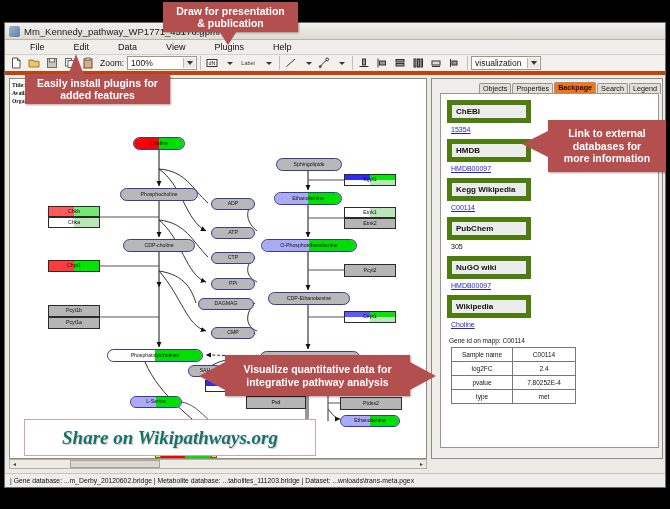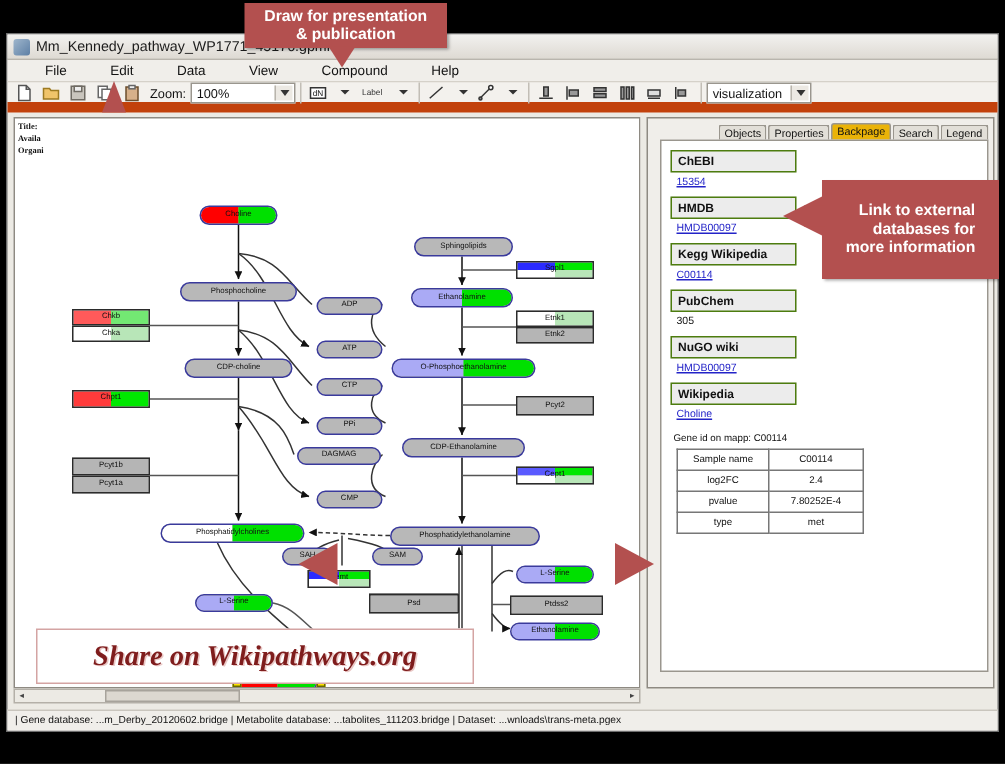--- a/index.html
+++ b/index.html
@@ -14,21 +14,21 @@
             display:flex;align-items:center;box-sizing:border-box;padding-left:4px;}
   .titlebar .ico{width:11px;height:11px;margin-right:4px;flex:0 0 auto;
             background:linear-gradient(135deg,#9fb6cc,#5d7fa5);border:1px solid #4a6party;border-radius:2px;}
   .titlebar .tl{font-size:9.5px;color:#1b1b1b;white-space:nowrap;overflow:hidden;}
 
   .menubar{position:absolute;left:0;top:17px;width:100%;height:15px;background:#f0eeea;
            border-bottom:1px solid #d5d1c9;display:flex;align-items:center;padding-left:5px;box-sizing:border-box;}
   .menubar span{font-size:9px;color:#111;margin-right:9px;cursor:default;margin-left:20px;}
 
   .toolbar{position:absolute;left:0;top:32px;width:100%;height:20px;background:#f3f1ed;
-           border-bottom:7px solid #c2410c;display:flex;align-items:center;padding-left:3px;box-sizing:border-box;}
+           border-bottom:4px solid #c2410c;display:flex;align-items:center;padding-left:3px;box-sizing:border-box;}
   .tb{width:16px;height:16px;margin-right:2px;display:flex;align-items:center;justify-content:center;}
   .tb svg{display:block;}
   .sep{width:1px;height:14px;background:#c2beb6;margin:0 3px;}
   .zoomlbl{font-size:8.5px;margin:0 3px 0 2px;color:#111;}
   .combo{height:14px;border:1px solid #9a968e;background:#fff;display:flex;align-items:center;
          font-size:8.5px;color:#111;padding-left:3px;box-sizing:border-box;position:relative;}
   .combo .arrow{position:absolute;right:1px;top:1px;bottom:1px;width:11px;background:#ece9e3;
          border-left:1px solid #b9b5ad;display:flex;align-items:center;justify-content:center;}
   .combo .arrow i{border-left:3px solid transparent;border-right:3px solid transparent;
          border-top:4px solid #333;font-style:normal;display:block;}
@@ -51,24 +51,24 @@
   svg.edges{position:absolute;left:0;top:0;width:418px;height:381px;}
 
   .handle{position:absolute;width:4px;height:4px;background:#ffe400;border:1px solid #6b6b00;z-index:6;}
 
   
   .side{position:absolute;left:426px;top:55px;width:232px;height:381px;background:#f0eeea;
         border:1px solid #8e8a82;box-sizing:border-box;}
   .tabs{position:absolute;left:8px;top:2px;right:2px;height:13px;display:flex;align-items:flex-end;padding-left:39px;}
   .tab{font-size:7.2px;color:#111;border:1px solid #9a968e;border-bottom:none;background:#e2dfd8;
        padding:1px 3px 1px 3px;margin-right:1px;border-radius:2px 2px 0 0;line-height:1.1;}
-  .tab.active{background:#eab308;font-weight:normal;padding-bottom:2px;}
+  .tab.active{background:#f97316;font-weight:bold;padding-bottom:2px;}
   .tabbody{position:absolute;left:8px;top:14px;right:3px;bottom:10px;background:#fff;
            border:1px solid #9a968e;overflow:hidden;}
-  .dbhdr{margin:6px 0 0 6px;width:84px;border:1px solid #4d7c0f;background:#ececec;
+  .dbhdr{margin:6px 0 0 6px;width:84px;border:5px solid #4d7c0f;background:#ececec;
          font-size:8px;font-weight:bold;color:#111;padding:2px 4px;box-sizing:border-box;}
   .dblink{margin:3px 0 0 10px;font-size:7px;color:#2323c8;text-decoration:underline;}
   .plain{margin:3px 0 0 10px;font-size:7px;color:#111;}
   .exp{margin:8px 0 0 6px;font-size:8.5px;font-weight:bold;color:#111;}
   .geneid{margin:9px 0 0 8px;font-size:6.5px;color:#111;}
   .dtable{margin:3px 0 0 10px;border:1px solid #777;border-collapse:collapse;}
   .dtable td{border:1px solid #777;font-size:6.5px;color:#111;text-align:center;padding:2px 4px;height:9px;}
   .dtable td.k{width:52px;}
   .dtable td.v{width:54px;}
 
@@ -82,40 +82,40 @@
   .statusbar span{font-size:6.8px;color:#111;}
 
   
   .callout{position:absolute;background:#b3504f;color:#fff;font-weight:bold;text-align:center;
            box-shadow:1px 1px 2px rgba(0,0,0,.35);display:flex;align-items:center;justify-content:center;
            font-family:"Liberation Sans",sans-serif;z-index:20;line-height:1.18;}
   .ptr{position:absolute;width:0;height:0;z-index:20;}
   .shareban{position:absolute;background:#fff;border:1px solid #d4a4a3;z-index:20;
             display:flex;align-items:center;justify-content:center;
             font-family:"Liberation Serif",serif;font-style:italic;font-weight:bold;
-            color:#7f1d1d;font-size:19px;text-shadow:1px 1px 0 #eac8c6;}
+            color:#0f766e;font-size:19px;text-shadow:1px 1px 0 #eac8c6;}
 </style>
 </head>
 <body>
 
 <div class="frame">
 
   <div class="window">
 
     <div class="titlebar">
       <div class="ico"></div>
       <div class="tl">Mm_Kennedy_pathway_WP1771_45176.gpml</div>
     </div>
 
     <div class="menubar">
       <span>File</span>
       <span>Edit</span>
       <span>Data</span>
       <span>View</span>
-      <span>Compound</span>
+      <span>Plugins</span>
       <span>Help</span>
     </div>
 
     <div class="toolbar">
       <div class="tb">
         <svg width="12" height="12" viewBox="0 0 12 12">
             <path d="M2.5 1h5l2.5 2.5V11h-7.5z" fill="#fff" stroke="#555"></path>
             <path d="M7.5 1v2.5H10" fill="none" stroke="#555"></path>
           </svg>
       </div>
@@ -538,30 +538,38 @@
       <span>| Gene database: ...m_Derby_20120602.bridge | Metabolite database: ...tabolites_111203.bridge | Dataset: ...wnloads\trans-meta.pgex</span>
     </div>
   </div>
 
   <div class="callout" style="left:163px;top:2px;width:135px;height:30px;font-size:10.5px;">
     <span style="white-space:pre-line;">Draw for presentation
 &amp; publication</span>
   </div>
   <div class="ptr" style="left:219px;top:31px;border-left:9px solid transparent;border-right:9px solid transparent;border-top:14px solid #b3504f;"></div>
 
+  <div class="callout" style="left:25px;top:74px;width:145px;height:30px;font-size:10.5px;">
+    <span style="white-space:pre-line;">Easily install plugins for
+added features</span>
+  </div>
   <div class="ptr" style="left:68px;top:54px;border-left:8px solid transparent;border-right:8px solid transparent;border-bottom:21px solid #b3504f;"></div>
 
-  <div class="callout" style="left:548px;top:120px;width:118px;height:66px;font-size:10.5px;text-align:right;">
+  <div class="callout" style="left:548px;top:120px;width:118px;height:52px;font-size:10.5px;">
     <span style="white-space:pre-line;">Link  to external
 databases  for
 more information</span>
   </div>
   <div class="ptr" style="left:522px;top:131px;border-top:13px solid transparent;border-bottom:13px solid transparent;border-right:26px solid #b3504f;"></div>
   <div style="position:absolute;left:536px;top:137px;width:14px;height:14px;background:#b3504f;z-index:20;"></div>
 
+  <div class="callout" style="left:225px;top:355px;width:185px;height:41px;font-size:10.5px;">
+    <span style="white-space:pre-line;">Visualize quantitative data  for
+integrative pathway analysis</span>
+  </div>
   <div class="ptr" style="left:199px;top:362px;border-top:14px solid transparent;border-bottom:14px solid transparent;border-right:26px solid #b3504f;"></div>
   <div class="ptr" style="left:410px;top:362px;border-top:14px solid transparent;border-bottom:14px solid transparent;border-left:26px solid #b3504f;"></div>
 
   <div class="shareban" style="left:24px;top:419px;width:290px;height:35px;">
     <span>Share on Wikipathways.org</span>
   </div>
 
 </div>
 
 </body></html>

